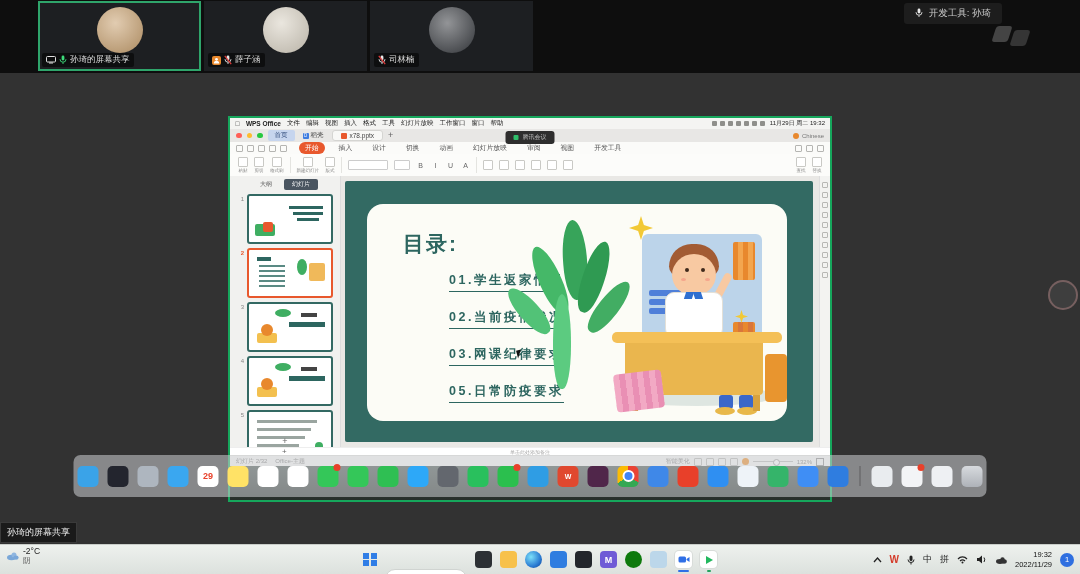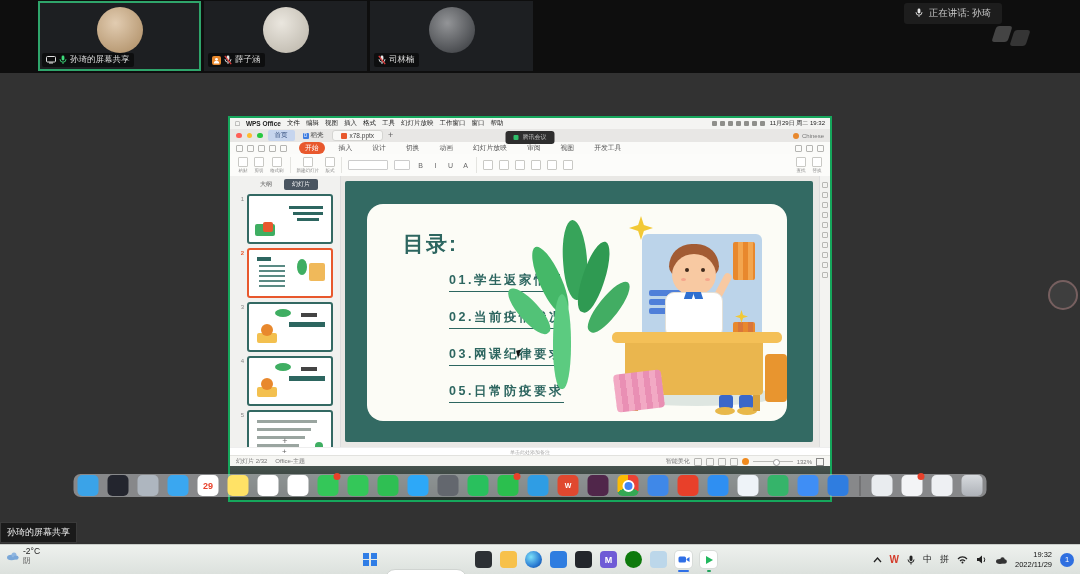--- a/index.html
+++ b/index.html
@@ -103,21 +103,21 @@
   #statusbar{position:absolute;top:337px;left:0;right:0;height:11px;background:#f6f6f3;border-top:1px solid #e2e2de;
              display:flex;align-items:center;font-size:6px;color:#777;padding:0 6px;gap:8px;}
   #statusright{margin-left:auto;display:flex;align-items:center;gap:4px;}
   .vbox{width:6px;height:6px;border:1px solid #b5b5b2;border-radius:1px;}
   .odot{width:7px;height:7px;background:#f08a1d;border-radius:50%;}
   .slider{width:40px;height:1px;background:#b9b9b5;position:relative;}
   .slider i{position:absolute;left:50%;top:-2px;width:5px;height:5px;background:#fff;border:1px solid #999;border-radius:50%;}
   .fsbox{width:6px;height:6px;border:1px solid #888;}
 
   #deskband{position:absolute;top:348px;left:0;right:0;height:34px;background:linear-gradient(#46524d,#272e2a);}
-  #dock{position:absolute;left:50%;bottom:3px;transform:translateX(-50%);height:23px;background:rgba(205,208,212,.55);
+  #dock{position:absolute;left:50%;bottom:3px;transform:translateX(-50%);height:42px;background:rgba(205,208,212,.55);
         border-radius:7px;display:flex;align-items:center;gap:9px;padding:0 4px;}
   .dicon{width:21px;height:21px;border-radius:5px;position:relative;display:flex;align-items:center;justify-content:center;
          font-size:7px;color:#fff;font-weight:bold;flex:none;}
   .dicon .bdg{position:absolute;top:-2px;right:-2px;width:7px;height:7px;background:#e8402a;border-radius:50%;}
   .docksep{width:1px;height:20px;background:rgba(60,60,60,.55);margin:0 2px;flex:none;}
   .cal29{color:#e8402a !important;font-size:9px;}
   .chrome{background:conic-gradient(#ea4335 0 33%,#34a853 0 66%,#fbbc05 0 100%);}
   .chrome::after{content:'';position:absolute;width:8px;height:8px;border-radius:50%;background:#4285f4;border:2px solid #fff;}
   .photos{background:conic-gradient(#f44336 0 12%,#ff9800 0 25%,#ffeb3b 0 37%,#4caf50 0 50%,#00bcd4 0 62%,#3f51b5 0 75%,#9c27b0 0 87%,#e91e63 0 100%);}
   .photos::after{content:'';position:absolute;width:7px;height:7px;border-radius:50%;background:#fff;}
@@ -204,21 +204,21 @@
             <span>司林楠</span>
           </div>
         </div>
       </div>
     <div id="banner">
       <span id="bannerMic"><svg width="8" height="10" viewBox="0 0 8 10">
             <rect x="2.6" y="0.5" width="2.8" height="5" rx="1.4" fill="#e8e8e8"></rect>
             <path d="M1 4.2 a3 3 0 0 0 6 0" fill="none" stroke="#e8e8e8" stroke-width="0.9"></path>
             <line x1="4" y1="7.4" x2="4" y2="9" stroke="#e8e8e8" stroke-width="0.9"></line>
           </svg></span>
-      <span>正在讲话: 孙琦</span>
+      <span>开发工具: 孙琦</span>
     </div>
     <div id="wm1">
         <div class="w1"></div>
         <div class="w2"></div>
       </div>
   </div>
 
   <div id="desktop">
     <div id="screen">
 

